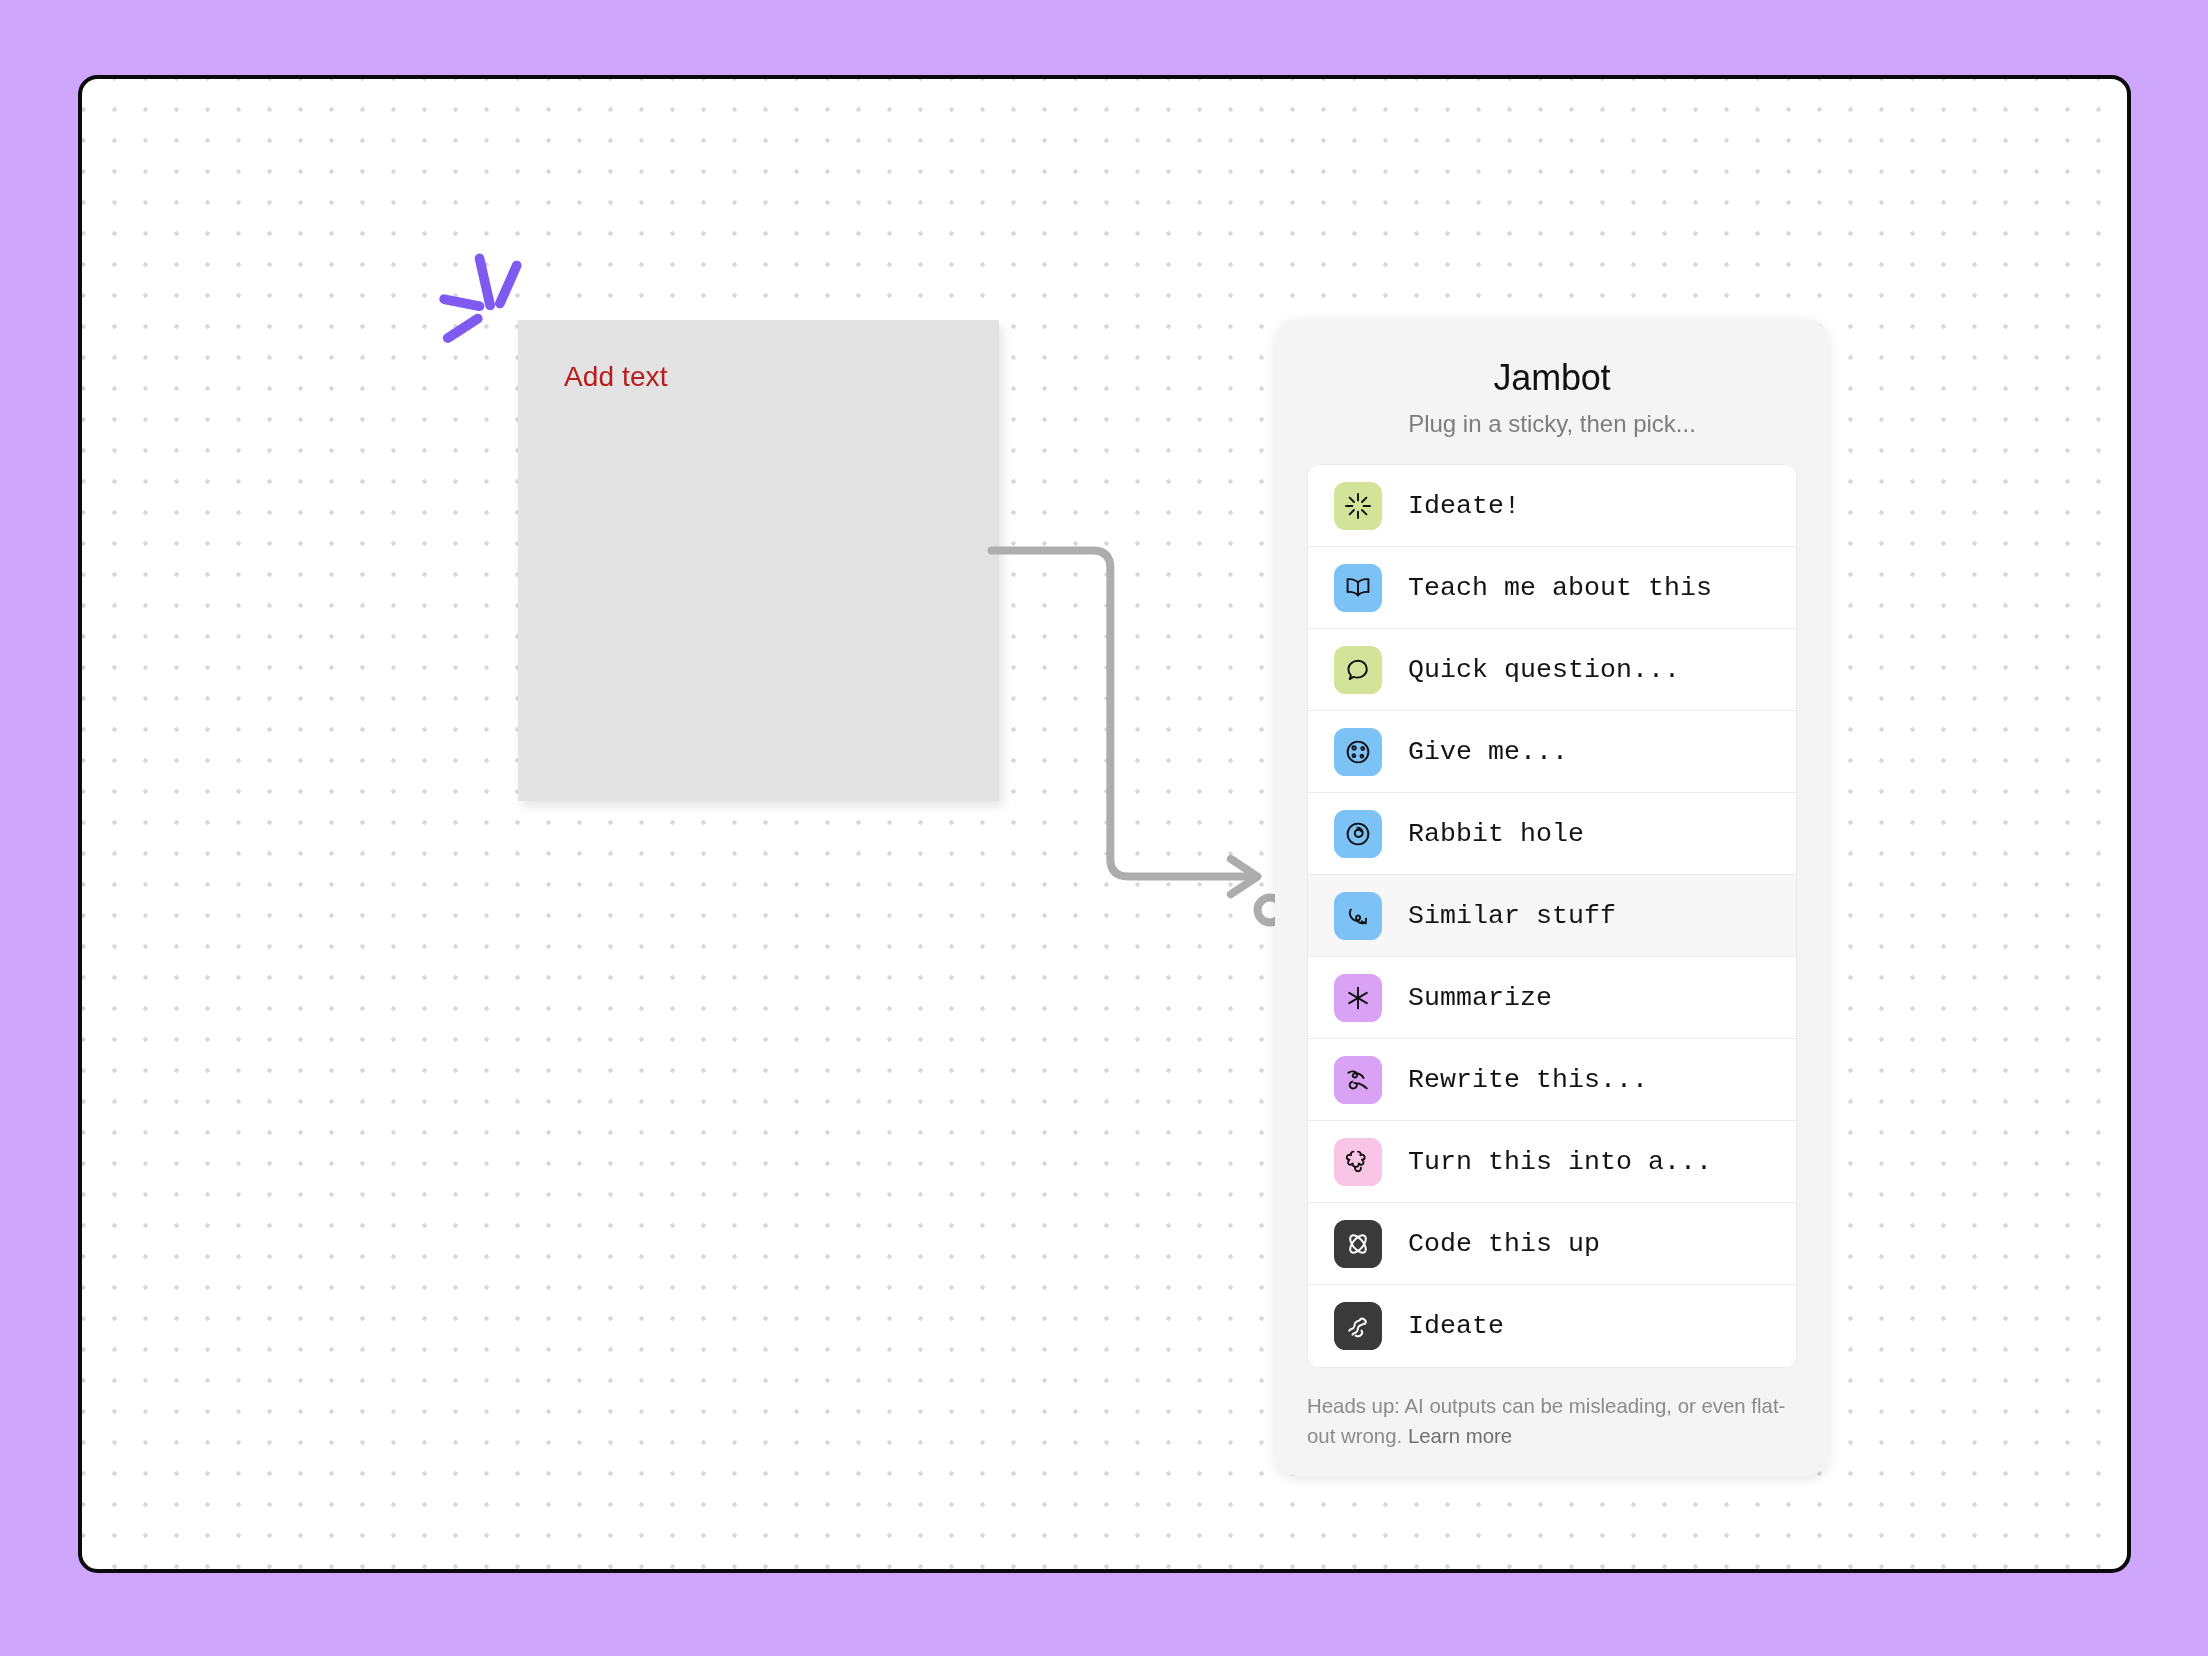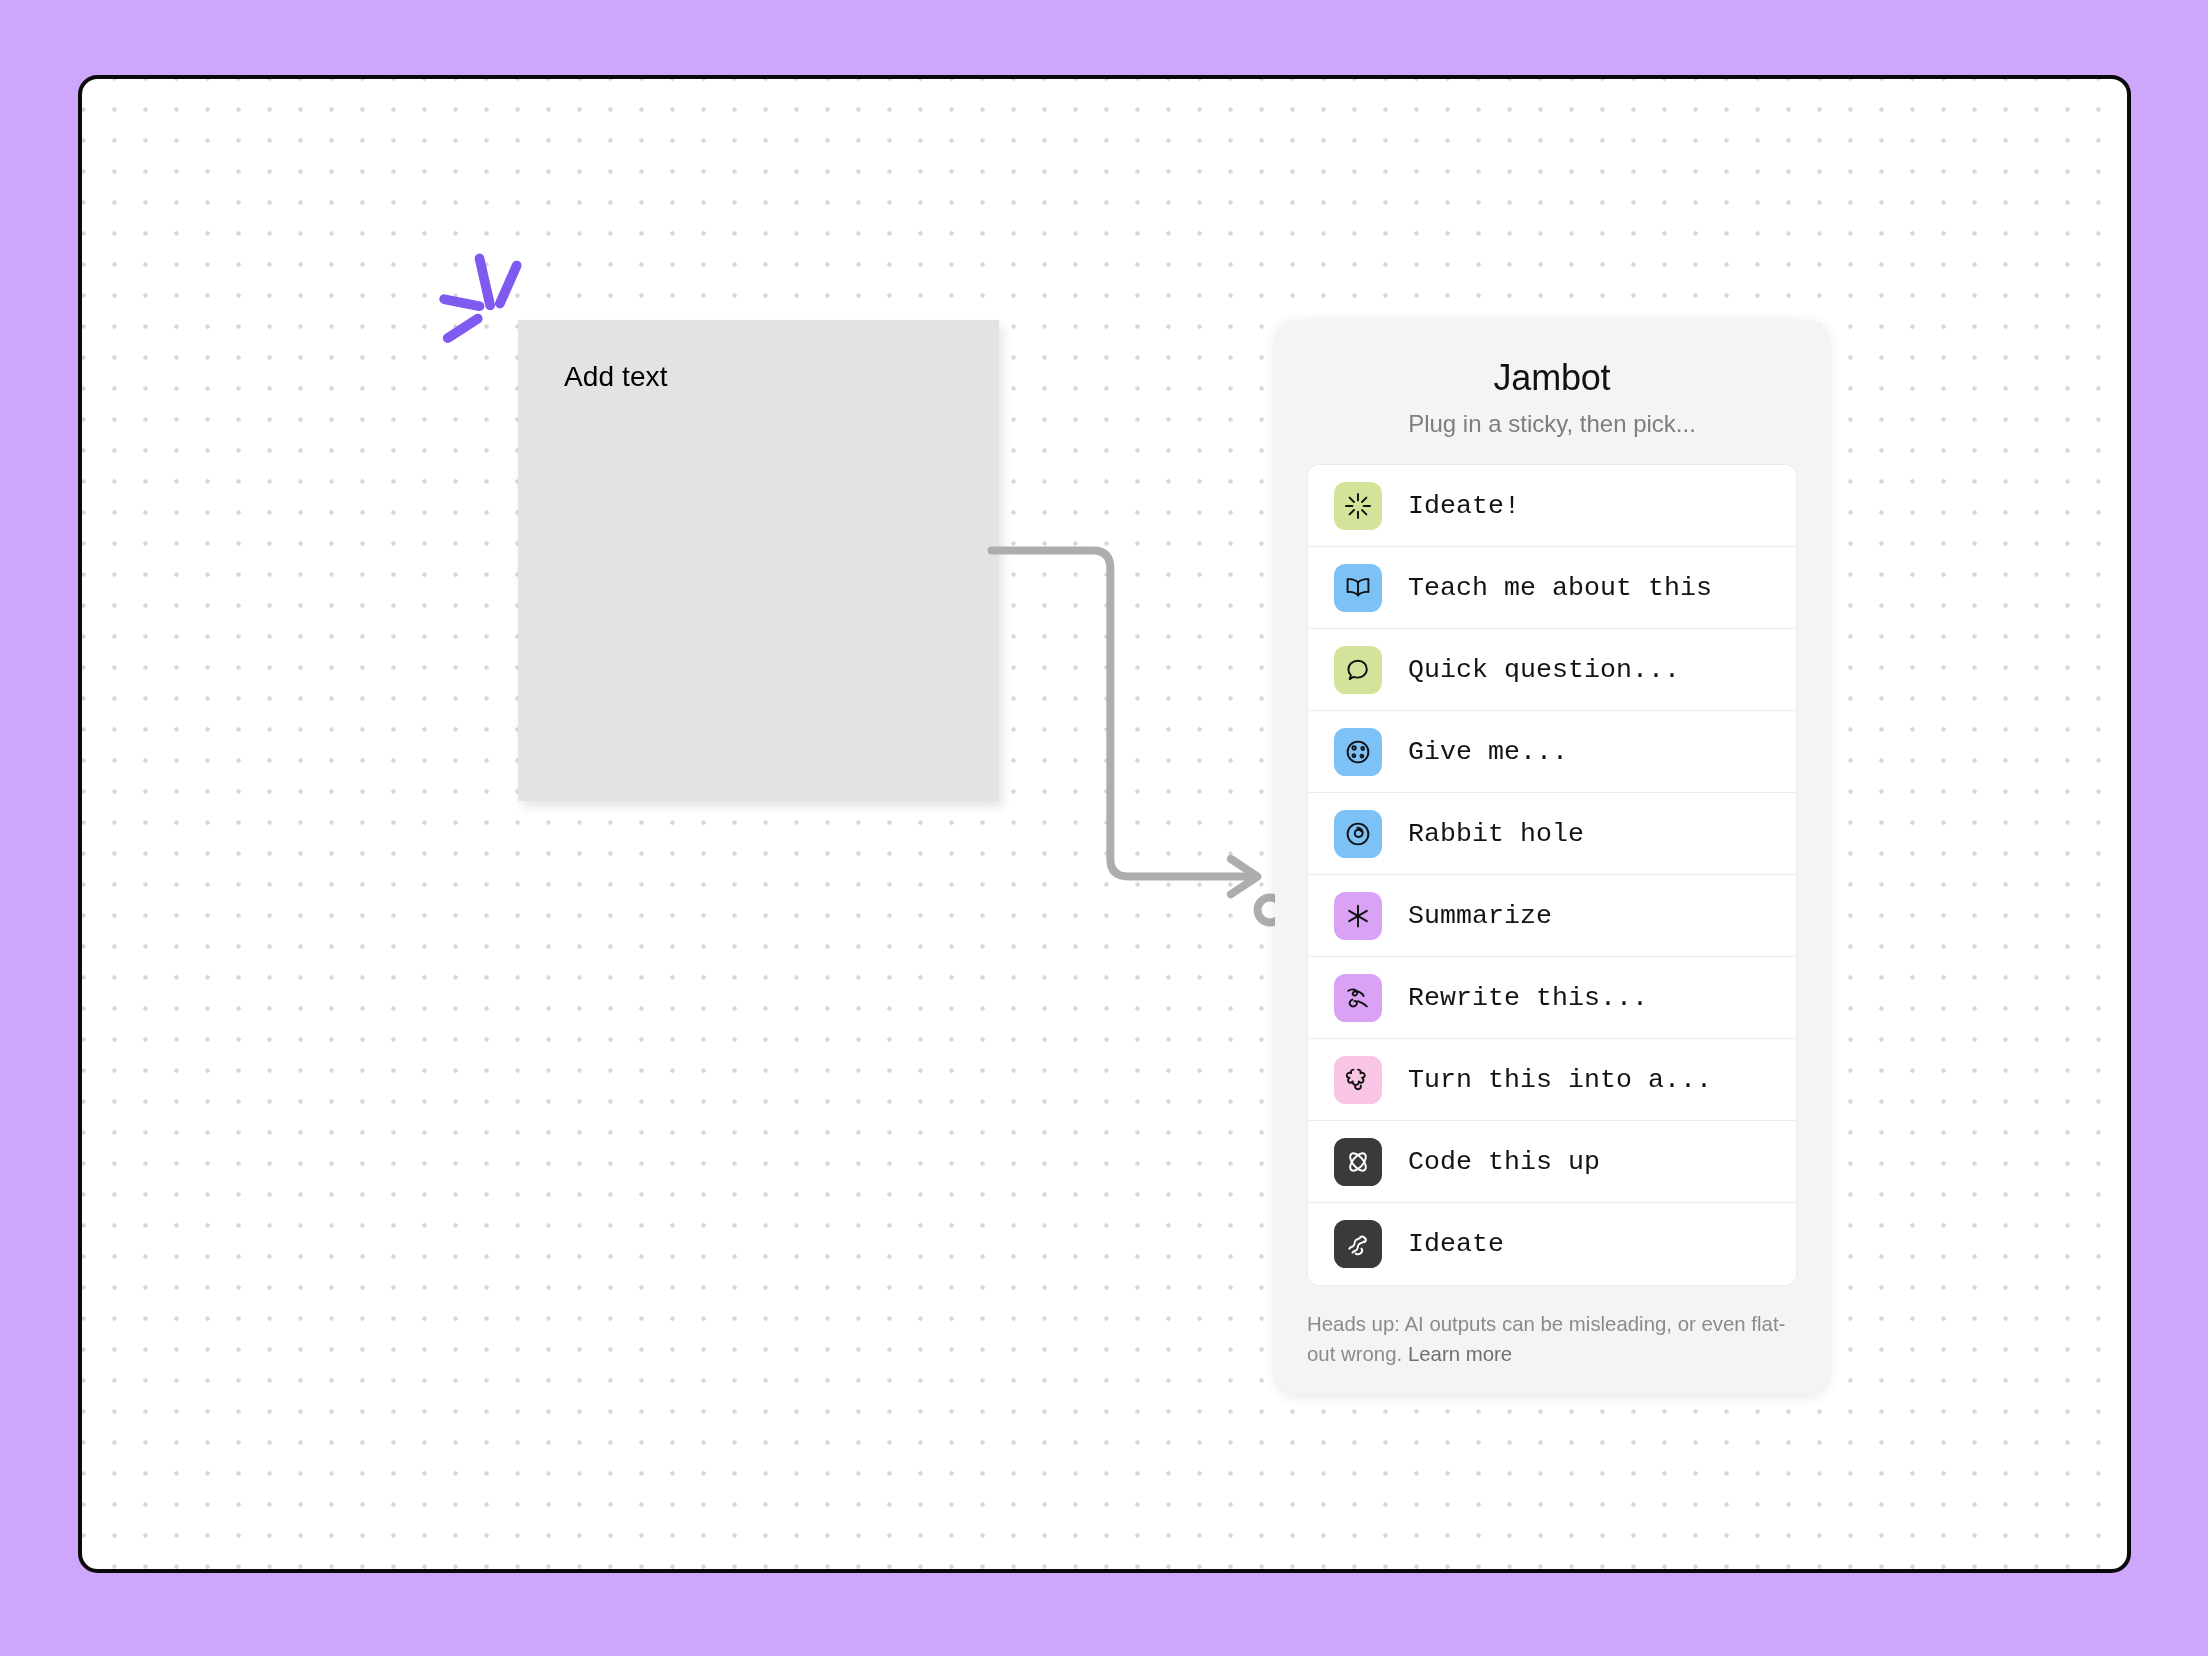--- a/index.html
+++ b/index.html
@@ -52,21 +52,21 @@
     width: 481px;
     height: 481px;
     background: #e3e3e3;
     box-shadow: 3.5px 6.2px 9.8px rgba(0,0,0,0.10);
   }
   #sticky-note-text {
     position: absolute;
     left: 46px;
     top: 41px;
     font-size: 28px;
-    color: #000000;
+    color: #b91c1c;
     letter-spacing: 0.1px;
   }
 
   
   #connector-svg {
     position: absolute;
     left: 904px;
     top: 452px;
     width: 355px;
     height: 381px;
@@ -239,20 +239,30 @@
         </div>
         <div class="action-row">
           <div class="action-icon" style="background: rgb(124, 194, 247);">
             <svg viewBox="0 0 40 40" fill="none" width="32" height="32" stroke="#111111" stroke-width="2.4" stroke-linecap="round" stroke-linejoin="round">
               <circle cx="20" cy="20" r="13"></circle>
               <path d="M24.5 17c-1.5-2.6-5.3-3-7.3-1-2.2 2.2-1.4 6 1.4 7.2 3.1 1.4 6.8-.8 7.3-4 .6-3.8-2.8-7.3-6.7-7"></path>
             </svg>
           </div>
           <span class="action-label">Rabbit hole</span>
         </div>
+        <div class="action-row hovered">
+          <div class="action-icon" style="background: rgb(124, 194, 247);">
+            <svg viewBox="0 0 40 40" fill="none" width="32" height="32" stroke="#111111" stroke-width="2.4" stroke-linecap="round" stroke-linejoin="round">
+              <path d="M11 12c-2.5 3.5-1 9.5 3 12.5 3.5 2.6 7.5 1.5 8.5-1.5.8-2.4-1.5-4.5-3.5-3.5-2.3 1.2-1.6 5 .5 7 2 2 5 3 7.5 2.5"></path>
+              <path d="M29.5 29c.4-2 .8-3.8.6-5.6"></path>
+              <path d="M29.5 29c-1.8-.4-3.6-1.2-5-2.4"></path>
+            </svg>
+          </div>
+          <span class="action-label">Similar stuff</span>
+        </div>
         <div class="action-row">
           <div class="action-icon" style="background: rgb(217, 162, 245);">
             <svg viewBox="0 0 40 40" fill="none" width="32" height="32" stroke="#111111" stroke-width="2.4" stroke-linecap="round" stroke-linejoin="round">
               <path d="M20 7 V33"></path>
               <path d="M9 13.5 L31 26.5"></path>
               <path d="M31 13.5 L9 26.5"></path>
             </svg>
           </div>
           <span class="action-label">Summarize</span>
         </div>

